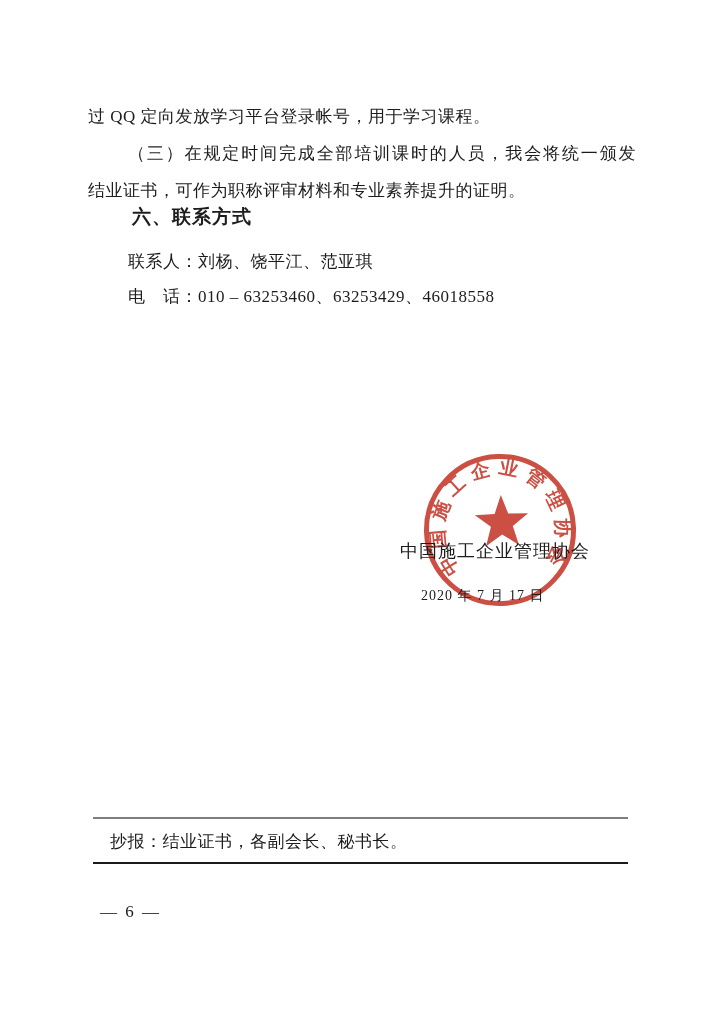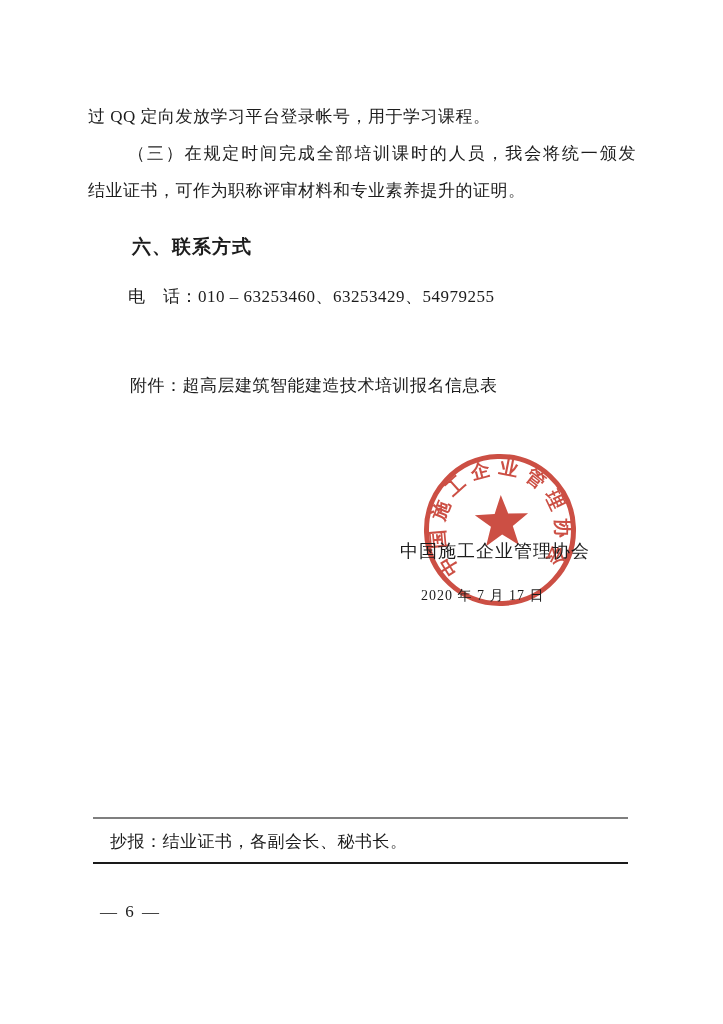--- a/index.html
+++ b/index.html
@@ -64,27 +64,27 @@
 <body>
 
 <div id="page">
 
   <div class="tline" style="left:88px; top:106px;">过 QQ 定向发放学习平台登录帐号，用于学习课程。</div>
 
   <div class="tline" style="left:88px; top:180px;">结业证书，可作为职称评审材料和专业素养提升的证明。</div>
 
   <div class="tline justified">（三）在规定时间完成全部培训课时的人员，我会将统一颁发</div>
 
-  <div class="tline heading" style="left:132px; top:236px;">六、联系方式</div>
+  <div class="tline heading" style="left:132px; top:206px;">六、联系方式</div>
+
+  <div class="tline" style="left:128px; top:251px;">联系人：刘杨、饶平江、范亚琪</div>
+
+  <div class="tline" style="left:128px; top:286px;">电　话：010 – 63253460、63253429、46018558</div>
 
 
-  <div class="tline" style="left:128px; top:286px;">电　话：010 – 63253460、63253429、54979255</div>
-
-
-  <div class="tline" style="left:130px; top:375px;">附件：超高层建筑智能建造技术培训报名信息表</div>
 
   <div class="seal-wrap">
     <svg width="180" height="180" viewBox="-90 -90 180 180">
       <circle class="seal-ring" cx="0" cy="0" r="73.5"></circle>
       <polygon class="seal-star" transform="translate(2,-7)" points="0,-28 6.76,-9.3 26.63,-8.65 10.94,3.55 16.46,22.65 0,11.5 -16.46,22.65 -10.94,3.55 -26.63,-8.65 -6.76,-9.3"></polygon>
       <path id="sealArc" d="M -44.1,34.5 A 56,56 0 1 1 44.1,34.5" fill="none"></path>
       <text class="seal-text" text-anchor="middle">
         <textPath href="#sealArc" startOffset="50%">中国施工企业管理协会</textPath>
       </text>
     </svg>

